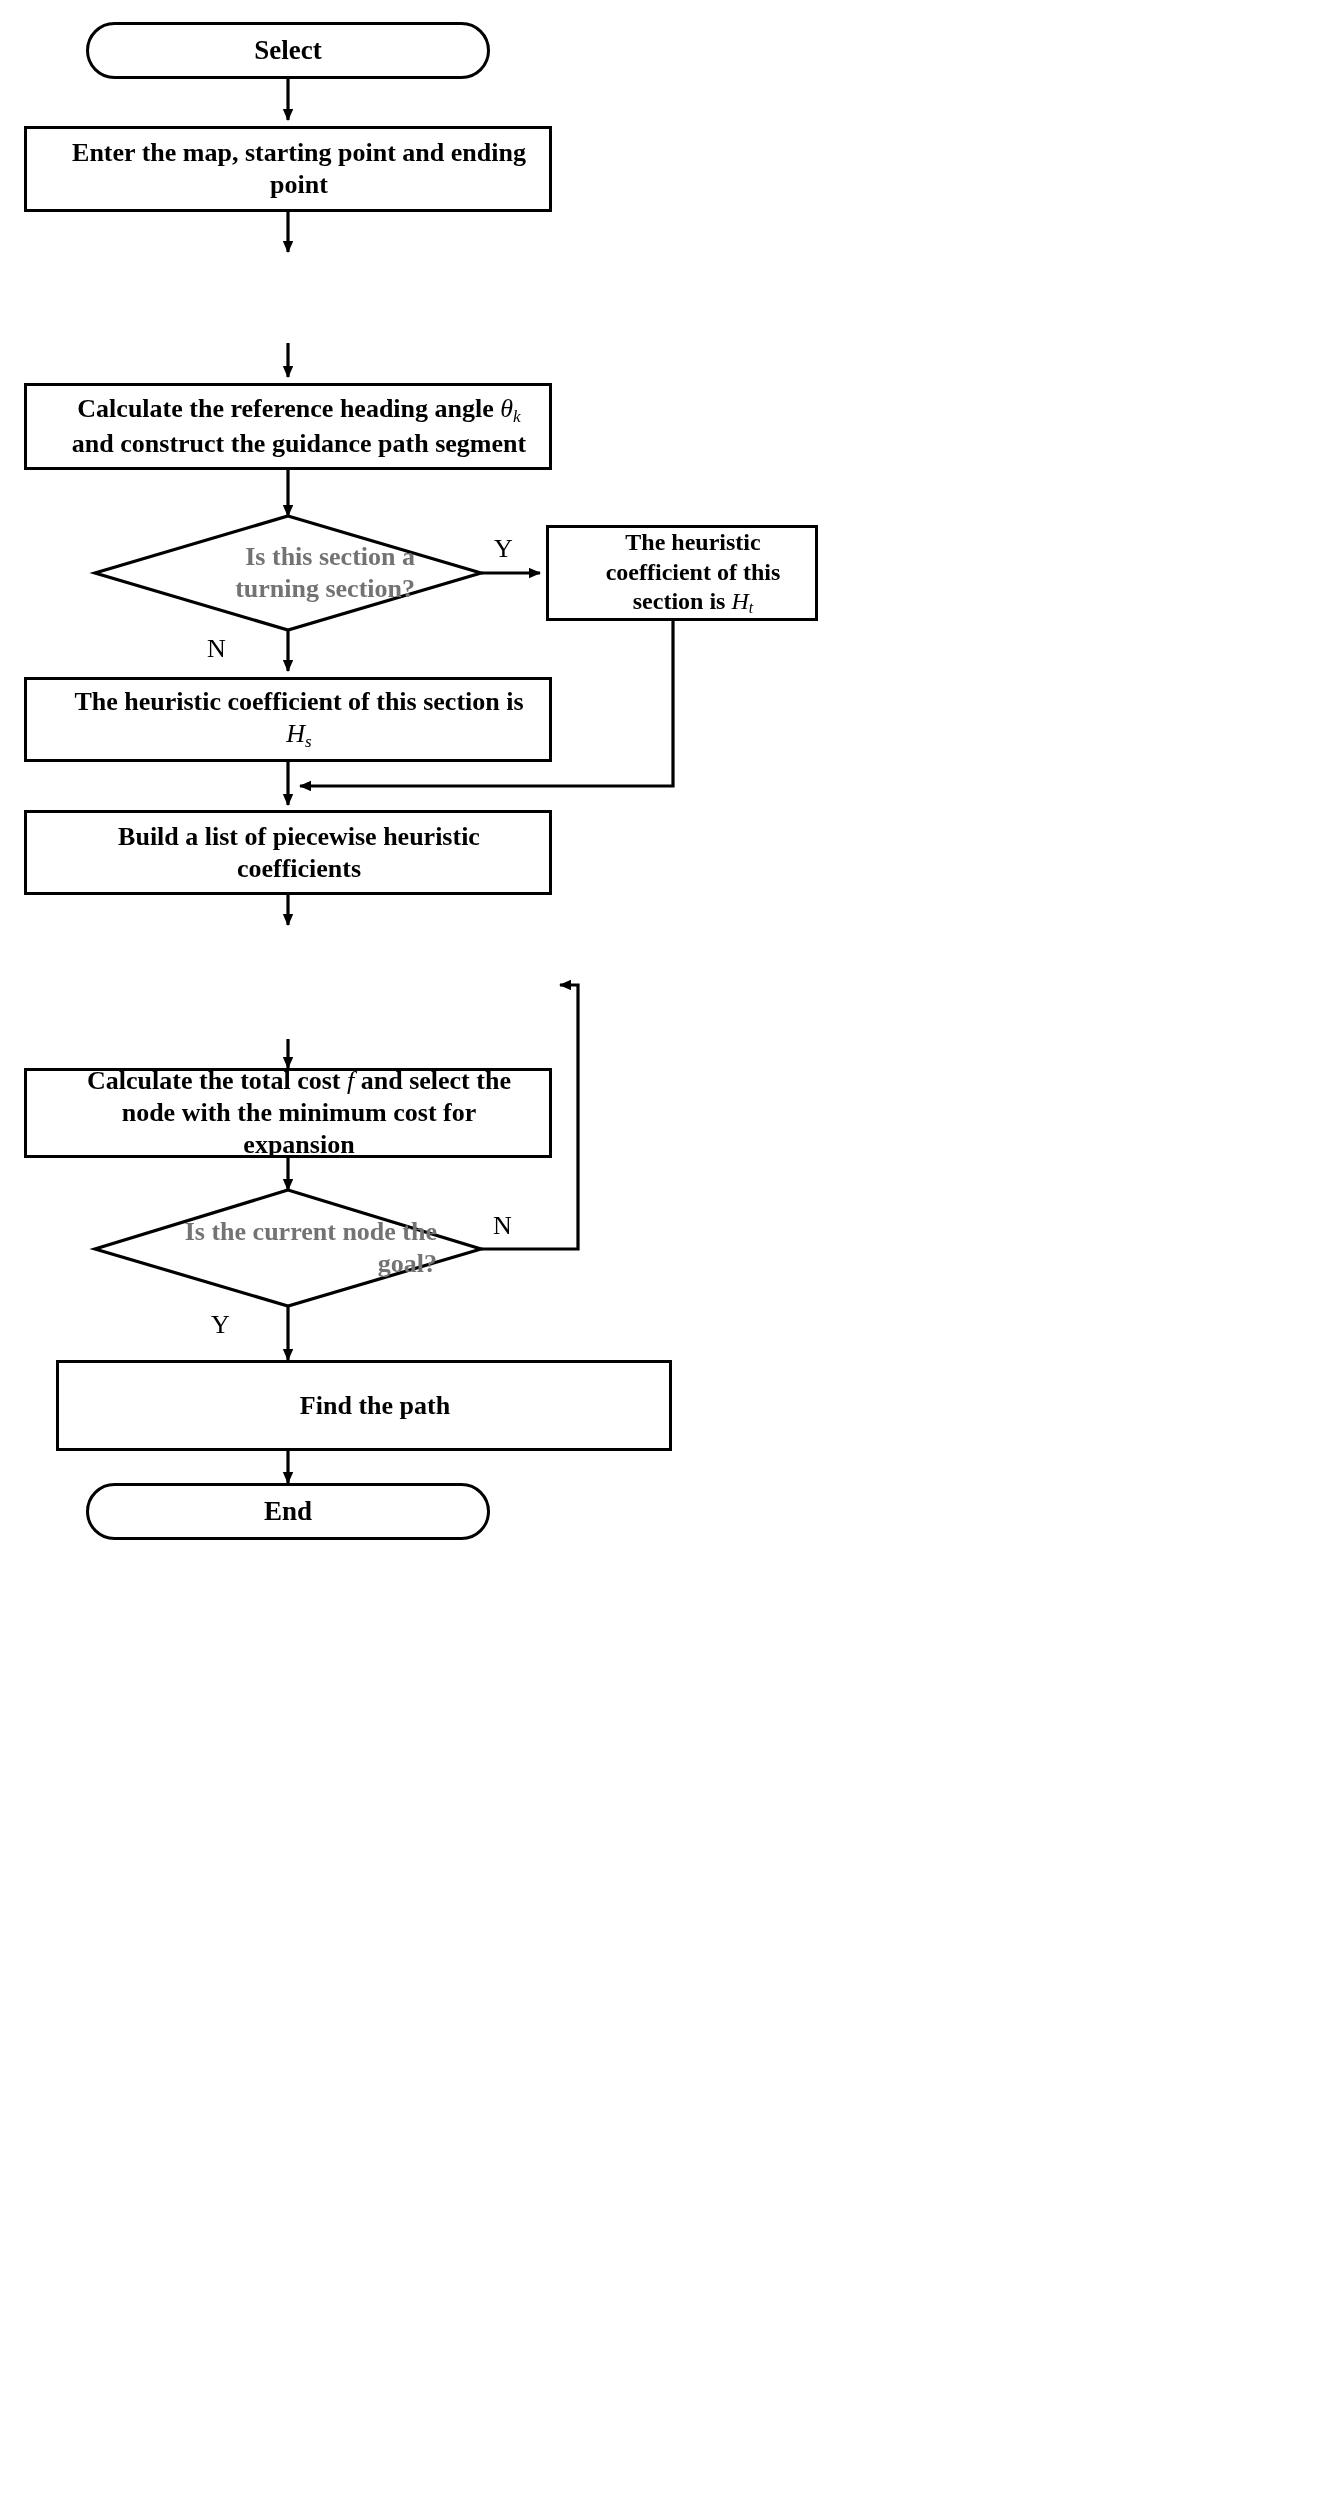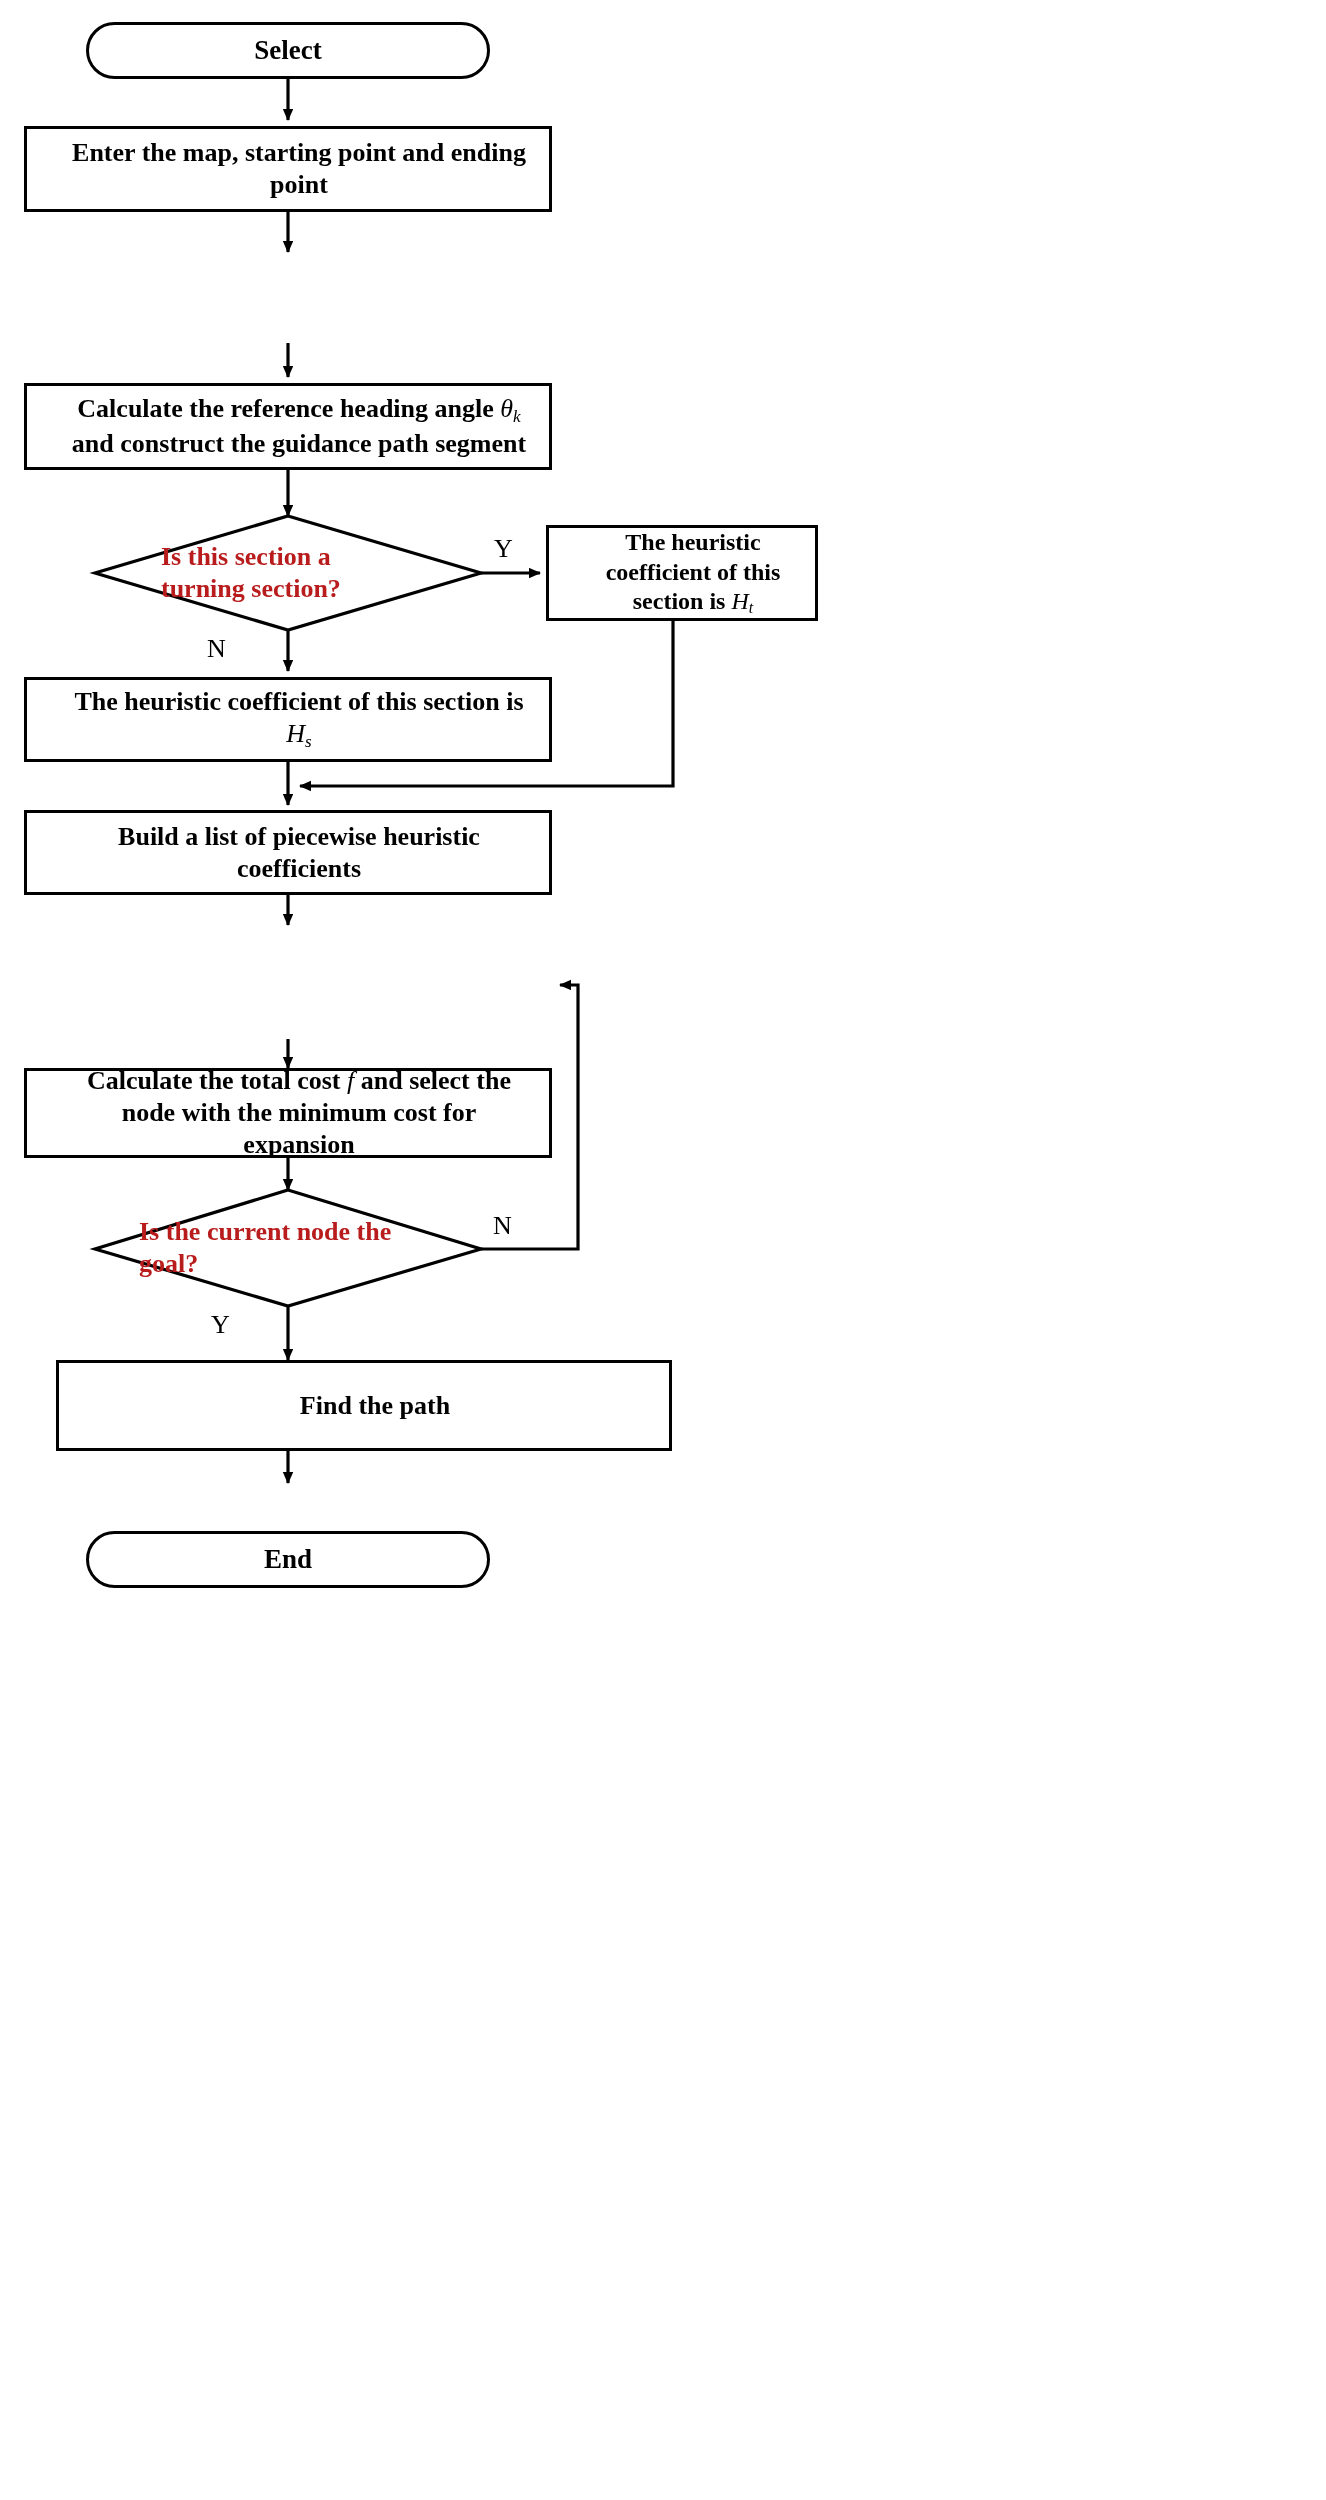--- a/index.html
+++ b/index.html
@@ -10,22 +10,22 @@
   .node{position:absolute;box-sizing:border-box;background:#fff;
         display:flex;align-items:center;justify-content:center;text-align:center;
         color:#000;}
   .proc{border:3px solid #000;padding-left:22px;}
   .term{border:3px solid #000;border-radius:60px;}
   .node .txt{font-weight:bold;font-size:26px;line-height:1.22;padding:0 16px;}
   .term .txt{font-size:27px;}
 
   .diamond{position:absolute;}
   .diamond .dtext{position:absolute;left:0;top:0;width:100%;height:100%;
-      display:flex;align-items:center;justify-content:center;text-align:left;
-      font-weight:bold;font-size:26px;line-height:1.22;color:#b91c1c;}
+      display:flex;align-items:center;justify-content:center;text-align:right;
+      font-weight:bold;font-size:26px;line-height:1.22;color:#737373;}
 
   .elabel{position:absolute;font-size:26px;font-weight:400;color:#000;
           font-family:"Liberation Serif",serif;}
 
   i.mi{font-style:italic;font-family:"Liberation Serif",serif;font-weight:400;}
   i.mi sub{font-style:italic;font-size:0.66em;font-weight:400;vertical-align:-0.28em;}
 </style>
 </head>
 <body>
 
@@ -115,21 +115,21 @@
   </div>
 
   <div class="diamond" style="left:95px;top:1190px;width:386px;height:116px;">
     <div class="dtext" style="padding:0 44px;box-sizing:border-box;">Is the current node the goal?</div>
   </div>
 
   <div class="node proc" style="left:24px;top:1360px;width:616px;height:91px;margin-left:32px;">
     <span class="txt">Find the path</span>
   </div>
 
-  <div class="node term" style="left:86px;top:1483px;width:404px;height:57px;margin-top:48px;">
+  <div class="node term" style="left:86px;top:1483px;width:404px;height:57px;">
     <span class="txt">End</span>
   </div>
 
   <div class="elabel" style="left:494px;top:534px;">Y</div>
   <div class="elabel" style="left:207px;top:634px;">N</div>
   <div class="elabel" style="left:493px;top:1211px;">N</div>
   <div class="elabel" style="left:211px;top:1310px;">Y</div>
 
 </div>
 

